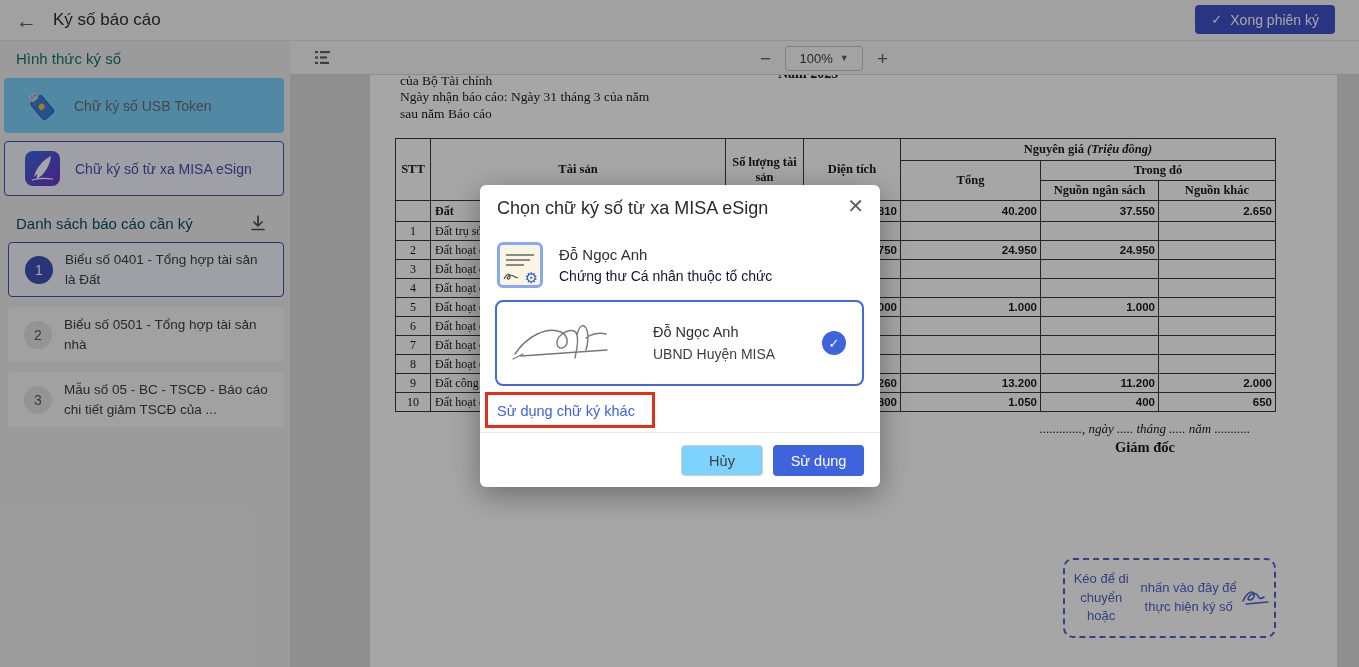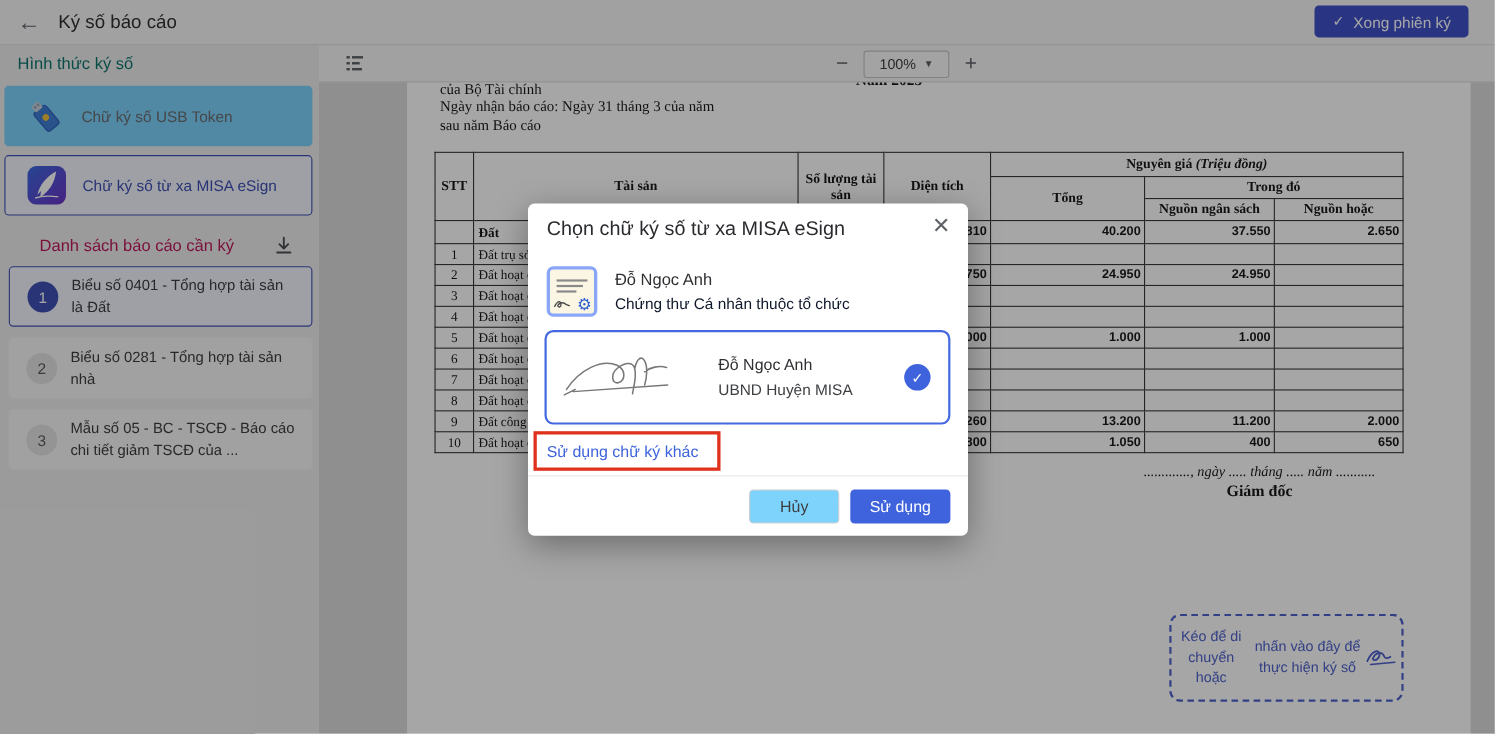--- a/index.html
+++ b/index.html
@@ -20,21 +20,21 @@
   .sidebar{position:absolute;left:0;top:41px;width:290px;height:626px;background:#efefef;box-sizing:border-box;}
   .sb-header{height:34px;display:flex;align-items:center;padding:0 16px;font-size:15px;color:#0f766e;}
   .method-card{margin:3px 6px 8px 4px;height:55px;border-radius:4px;background:#7dd3fc;
                display:flex;align-items:center;cursor:pointer;box-sizing:border-box;}
   .method-card.selected{background:#f4f6fd;border:1px solid #3f51b5;}
   .method-icon{width:38px;height:38px;margin-left:18px;flex:0 0 auto;display:flex;align-items:center;justify-content:center;}
   .method-label{margin-left:14px;font-size:14px;color:#6b6d70;}
   .method-card.selected .method-label{color:#3f51b5;}
   .sb-header2{height:38px;display:flex;align-items:center;justify-content:space-between;
               padding:0 16px;margin-top:8px;}
-  .sb-header2 .t{font-size:15px;color:#be185d;margin-left:20px;}
+  .sb-header2 .t{font-size:15px;color:#0c4a6e;}
   .dl-icon{cursor:pointer;margin-right:6px;display:flex;}
   .report-item{margin:0 6px 10px 8px;min-height:55px;border-radius:4px;background:#f7f7f7;
                display:flex;align-items:center;cursor:pointer;box-sizing:border-box;padding:6px 8px;}
   .report-item.selected{background:#f4f6fd;border:1px solid #3f51b5;}
   .report-num{width:28px;height:28px;border-radius:50%;background:#e3e3e3;color:#5a5c5f;flex:0 0 auto;
               display:flex;align-items:center;justify-content:center;font-size:14px;margin:0 12px 0 8px;}
   .report-num.selected{background:#3f51b5;color:#fff;}
   .report-label{font-size:13.5px;color:#3c3e41;line-height:1.45;padding-right:4px;}
 
   
@@ -167,21 +167,21 @@
       </span>
     </div>
 
     <div id="report-list">
         <div class="report-item selected">
           <div class="report-num selected">1</div>
           <div class="report-label">Biểu số 0401 - Tổng hợp tài sản là Đất</div>
         </div>
         <div class="report-item">
           <div class="report-num">2</div>
-          <div class="report-label">Biểu số 0281 - Tổng hợp tài sản nhà</div>
+          <div class="report-label">Biểu số 0501 - Tổng hợp tài sản nhà</div>
         </div>
         <div class="report-item">
           <div class="report-num">3</div>
           <div class="report-label">Mẫu số 05 - BC - TSCĐ - Báo cáo chi tiết giảm TSCĐ của ...</div>
         </div>
       </div>
   </div>
 
   <div class="main">
     <div class="doc-toolbar">
@@ -233,21 +233,21 @@
               <span>Nguyên giá</span>
               <span class="unit-i">(Triệu đồng)</span>
             </th>
           </tr>
           <tr style="height:20px">
             <th rowspan="2">Tổng</th>
             <th colspan="2">Trong đó</th>
           </tr>
           <tr style="height:20px">
             <th>Nguồn ngân sách</th>
-            <th>Nguồn hoặc</th>
+            <th>Nguồn khác</th>
           </tr>
         </thead>
         <tbody id="doc-tbody">
             <tr class="bold-row">
               <td class="c-stt"></td>
               <td class="c-asset">Đất</td>
               <td class="c-num"></td>
               <td class="c-num">810</td>
               <td class="c-num">40.200</td>
               <td class="c-num">37.550</td>

